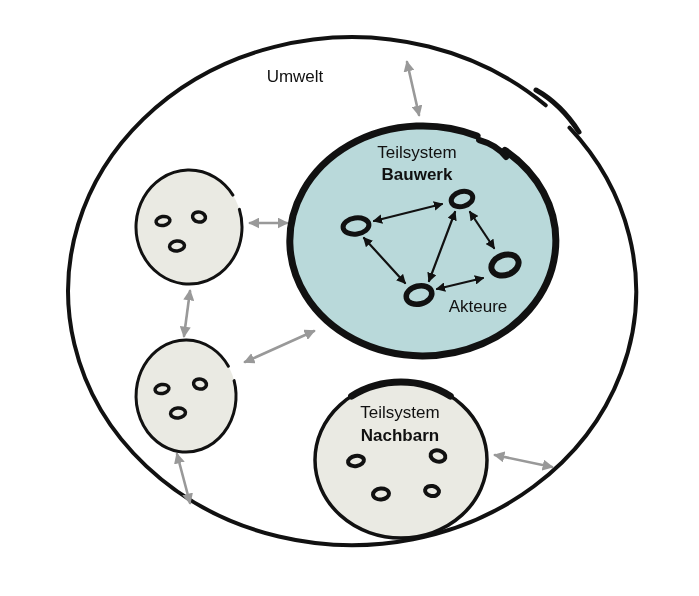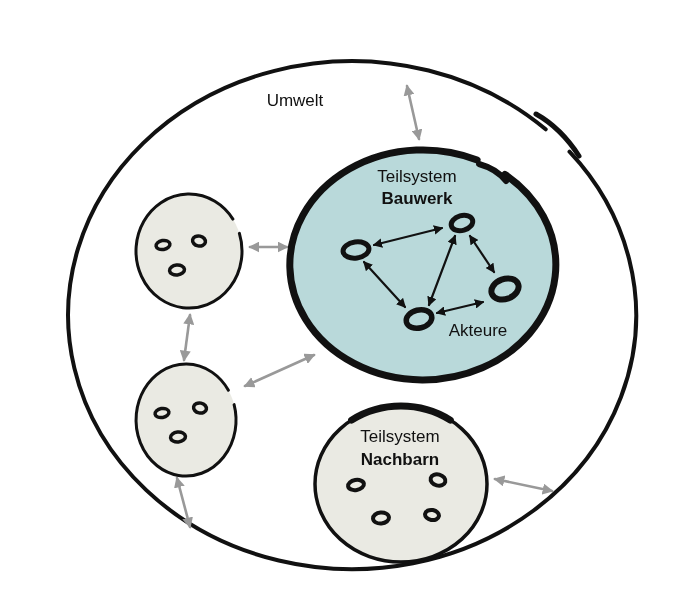--- a/index.html
+++ b/index.html
@@ -9,21 +9,21 @@
     --subsystem-fill:#eaeae3;
     --arrow-gray:#999999;
   }
   html,body{margin:0;padding:0;}
   body{
     width:699px;height:596px;
     background:var(--background);
     font-family:"Liberation Sans",sans-serif;
     overflow:hidden;
   }
-  .canvas{position:relative;width:699px;height:484px;background:var(--background);margin-top:24px;}
+  .canvas{position:relative;width:699px;height:484px;background:var(--background);}
   svg{display:block;}
   .outline-stroke{stroke:var(--outline);fill:none;stroke-linecap:round;}
   .teal-fill{fill:var(--bauwerk-fill);}
   .gray-fill{fill:var(--subsystem-fill);}
   .ring{stroke:var(--outline);stroke-linecap:round;}
   .ring-teal{fill:var(--bauwerk-fill);}
   .ring-gray{fill:var(--subsystem-fill);}
   .gray-arrow{stroke:var(--arrow-gray);stroke-width:2.6;stroke-linecap:round;fill:none;}
   .black-arrow{stroke:var(--outline);stroke-width:2.2;stroke-linecap:round;fill:none;}
   #arrow-gray-head path{fill:var(--arrow-gray);}

